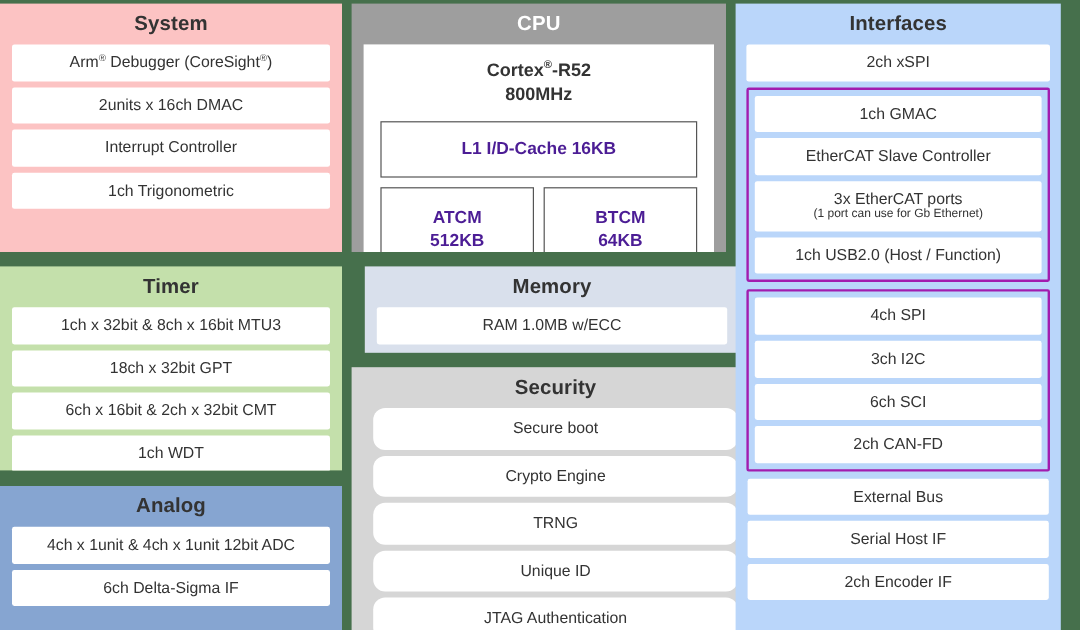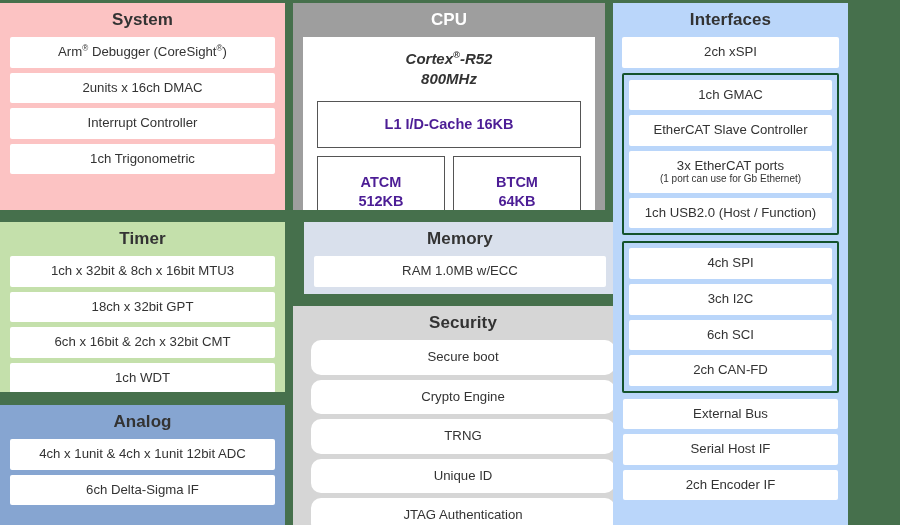--- a/index.html
+++ b/index.html
@@ -53,21 +53,21 @@
   }
   .item .sub {
     display: block;
     font-size: 10px;
     line-height: 1.15;
   }
   .item.tall { padding-top: 9px; padding-bottom: 10px; border-radius: 10px; }
 
   
   .subgroup {
-    border: 2px solid #14532d;
+    border: 2px solid #a21caf;
     border-radius: 2px;
     padding: 5px 5px 0 5px;
     margin-bottom: 6px;
     box-sizing: border-box;
   }
   .subgroup .item:last-child { margin-bottom: 5px; }
 
   
   .bg-system     { background: #fcc3c3; }
   .bg-timer      { background: #c4e0ab; }
@@ -84,21 +84,20 @@
     padding: 10px 14px 13px 14px;
     box-sizing: border-box;
   }
   .cpu-core {
     text-align: center;
     font-weight: bold;
     font-size: 15px;
     color: #333333;
     line-height: 1.32;
     padding: 2px 0 12px 0;
-    font-style: italic;
   }
   .cpu-box {
     border: 1.5px solid #555555;
     background: #ffffff;
     text-align: center;
     font-weight: bold;
     font-size: 14.5px;
     color: #4c1d95;
     box-sizing: border-box;
     line-height: 1.3;
@@ -175,21 +174,21 @@
 
   <div class="block bg-security" style="left:293px; top:306px; width:340px; height:219px; padding:0 18px;">
     <div class="block-title">Security</div>
     <div class="item tall">Secure boot</div>
     <div class="item tall">Crypto Engine</div>
     <div class="item tall">TRNG</div>
     <div class="item tall">Unique ID</div>
     <div class="item tall">JTAG Authentication</div>
   </div>
 
-  <div class="block bg-interfaces" style="left:613px; top:3px; width:235px; height:522px; padding:0 9px;">
+  <div class="block bg-interfaces" style="left:613px; top:3px; width:271px; height:522px; padding:0 9px;">
     <div class="block-title">Interfaces</div>
 
     <div class="item">2ch xSPI</div>
 
     <div class="subgroup">
       <div class="item">1ch GMAC</div>
       <div class="item">EtherCAT Slave Controller</div>
       <div class="item">
         <span>3x EtherCAT ports</span>
         <span class="sub">(1 port can use for Gb Ethernet)</span>

